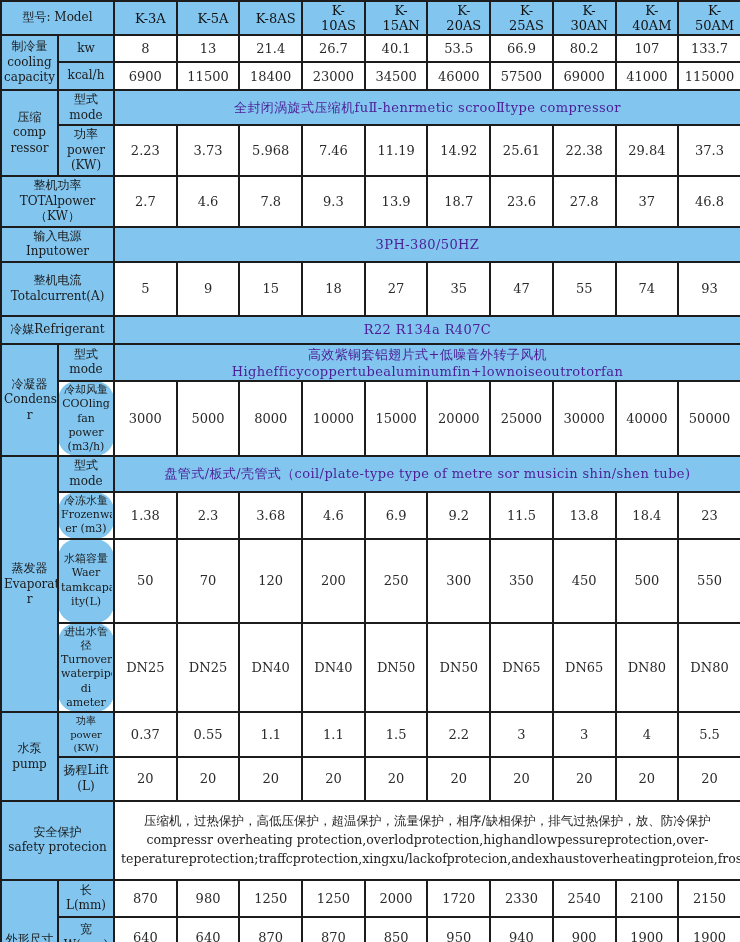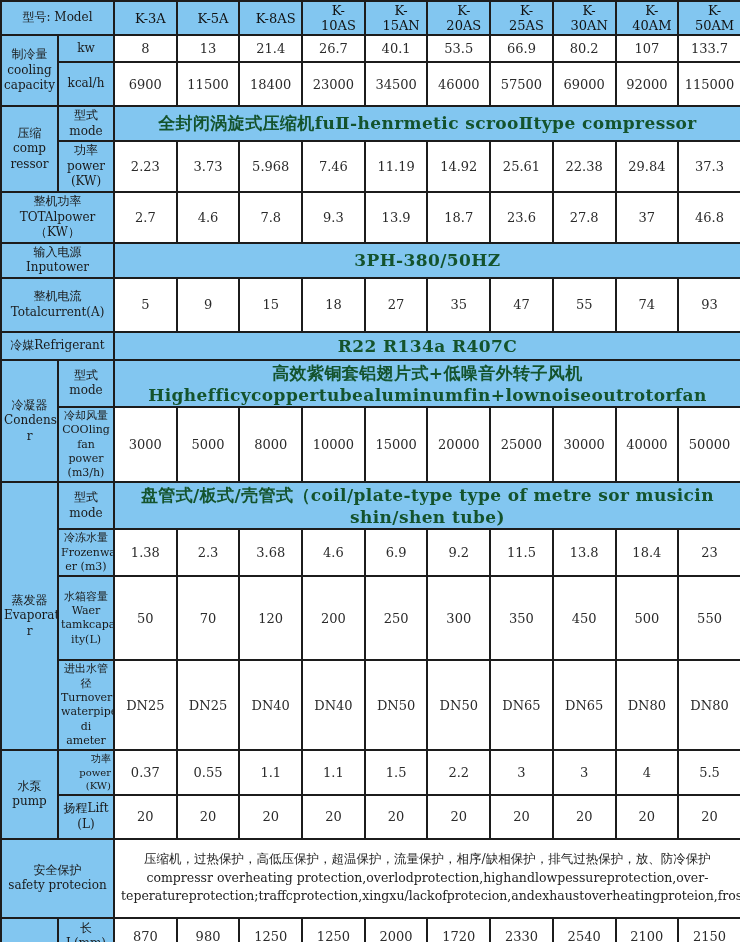--- a/index.html
+++ b/index.html
@@ -17,39 +17,38 @@
   th, td {
     border:2px solid #1c1c1c;
     font-weight:normal;
     text-align:center;
     vertical-align:middle;
     padding:1px 2px;
     overflow:hidden;
   }
   .blue  { background:#82c6f0;margin-left:40px; }
   .lbl   { font-size:12px; line-height:1.3; white-space:pre-line; }
-  .small { font-size:11px; }
-  .xsmall{ font-size:10px; line-height:1.35;text-align:right; }
+  .small { font-size:11px;border-radius:19px; }
+  .xsmall{ font-size:10px; line-height:1.35; }
   .data-cell {
     background:#ffffff;
     font-size:13px;
     color:#2b2b2b;
   }
   .model-cell {
     background:#82c6f0;
     font-size:13px;
     color:#111111;
     padding-left:12px;
   }
   .span-cell {
     background:#82c6f0;
-    font-size:17px;
+    font-size:13px;
     letter-spacing:0.4px;
-    color:#14532d;
-    font-weight:bold;
+    color:#4c1d95;
   }
   .safety-cell {
     background:#ffffff;
     font-size:12.5px;
     line-height:1.5;
     padding:3px 6px;
     color:#222222;
   }
 </style>
 </head>
@@ -97,31 +96,31 @@
           <td class="data-cell">13</td>
           <td class="data-cell">21.4</td>
           <td class="data-cell">26.7</td>
           <td class="data-cell">40.1</td>
           <td class="data-cell">53.5</td>
           <td class="data-cell">66.9</td>
           <td class="data-cell">80.2</td>
           <td class="data-cell">107</td>
           <td class="data-cell">133.7</td>
         </tr>
-      <tr style="height:44px">
+      <tr style="height:28px">
         <th class="blue lbl">kcal/h</th>
       <td class="data-cell">6900</td>
           <td class="data-cell">11500</td>
           <td class="data-cell">18400</td>
           <td class="data-cell">23000</td>
           <td class="data-cell">34500</td>
           <td class="data-cell">46000</td>
           <td class="data-cell">57500</td>
           <td class="data-cell">69000</td>
-          <td class="data-cell">92000</td>
+          <td class="data-cell">41000</td>
           <td class="data-cell">115000</td>
         </tr>
 
       <tr style="height:27px">
         <th rowspan="2" class="blue lbl">压缩
 comp
 ressor</th>
         <th class="blue lbl">型式mode</th>
         <td colspan="10" class="span-cell">全封闭涡旋式压缩机fuⅡ-henrmetic scrooⅡtype compressor</td>
       </tr>

